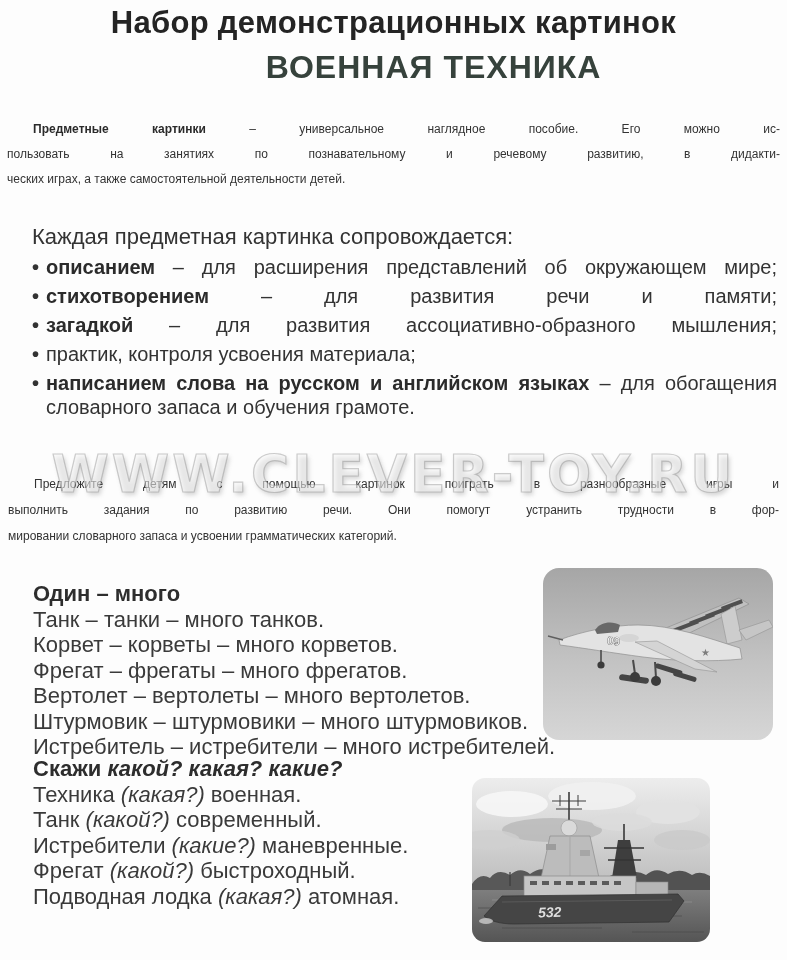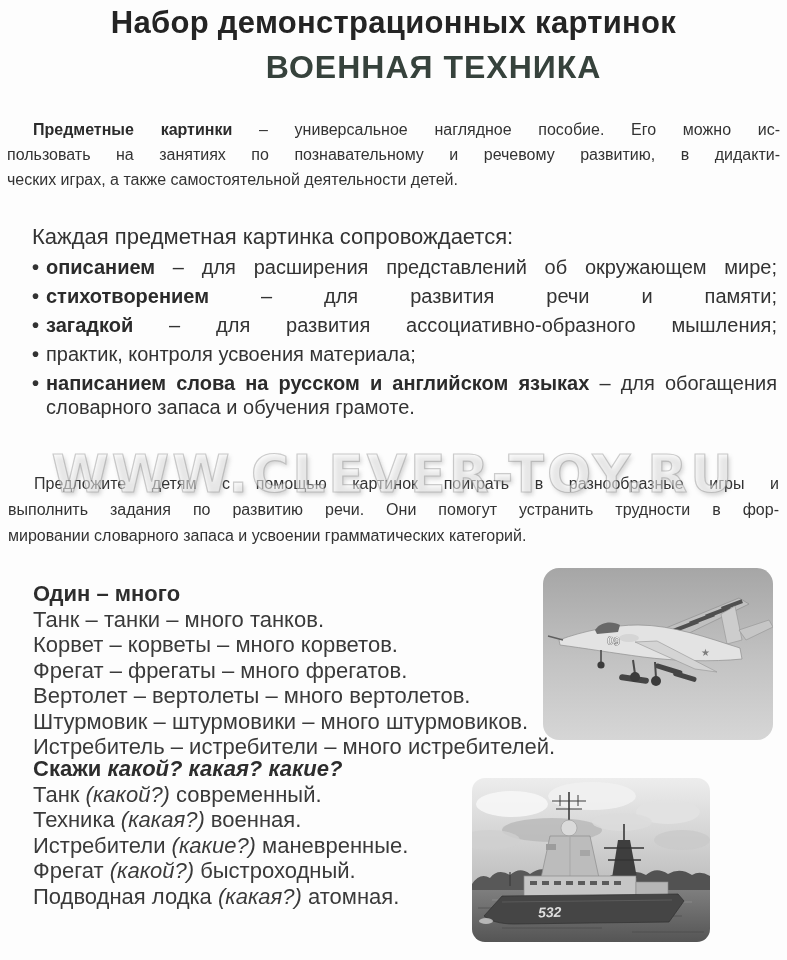--- a/index.html
+++ b/index.html
@@ -4,21 +4,21 @@
 <style>
   html,body { margin:0; padding:0; background:#ffffff; }
   #page {
     position:relative; width:787px; height:960px; background:#fdfdfd;
     font-family:"Liberation Sans", sans-serif; color:#333; overflow:hidden;
   }
   .t1 { position:absolute; top:5px; left:0; width:100%; text-align:center;
         font-size:31px; font-weight:bold; color:#242424; letter-spacing:0.3px; }
   .t2 { position:absolute; top:49px; left:0; width:100%; text-align:center;
         font-size:32px; font-weight:bold; color:#36423c; letter-spacing:1px;margin-left:40px; }
-  .par { position:absolute; font-size:16px; color:#333; }
+  .par { position:absolute; font-size:12px; color:#333; }
   .jl  { text-align:justify; text-align-last:justify; }
   .ind { text-indent:26px; }
   #p1  { left:7px;  top:117px; width:773px; line-height:25px; }
   #kazh{ left:32px; top:224px; font-size:22px; }
   #bullets { position:absolute; left:33px; top:255px; width:744px;
              font-size:20px; line-height:24px; }
   .bitem { position:relative; padding-left:13px; margin-bottom:5px; }
   .dot   { position:absolute; left:-1px; top:0; font-weight:bold; }
   .b     { font-weight:bold; color:#2b2b2b; }
   #p2  { left:8px; top:471px; width:771px; line-height:26px; }
@@ -91,22 +91,22 @@
     <div>Танк – танки – много танков.</div>
     <div>Корвет – корветы – много корветов.</div>
     <div>Фрегат – фрегаты – много фрегатов.</div>
     <div>Вертолет – вертолеты – много вертолетов.</div>
     <div>Штурмовик – штурмовики – много штурмовиков.</div>
     <div>Истребитель – истребители – много истребителей.</div>
   </div>
 
   <div id="say" class="sec">
     <div class="sech"><span>Скажи </span><span class="it">какой? какая? какие?</span></div>
+    <div><span>Техника </span><span class="it">(какая?)</span><span> военная.</span></div>
     <div><span>Танк </span><span class="it">(какой?)</span><span> современный.</span></div>
-    <div><span>Техника </span><span class="it">(какая?)</span><span> военная.</span></div>
     <div><span>Истребители </span><span class="it">(какие?)</span><span> маневренные.</span></div>
     <div><span>Фрегат </span><span class="it">(какой?)</span><span> быстроходный.</span></div>
     <div><span>Подводная лодка </span><span class="it">(какая?)</span><span> атомная.</span></div>
   </div>
 
   <div id="jet" class="photo">
     <svg width="230" height="172" viewBox="0 0 230 172" xmlns="http://www.w3.org/2000/svg">
       <defs>
         <linearGradient id="skyg" x1="0" y1="0" x2="0" y2="1">
           <stop offset="0" stop-color="#a6a6a6"></stop>

